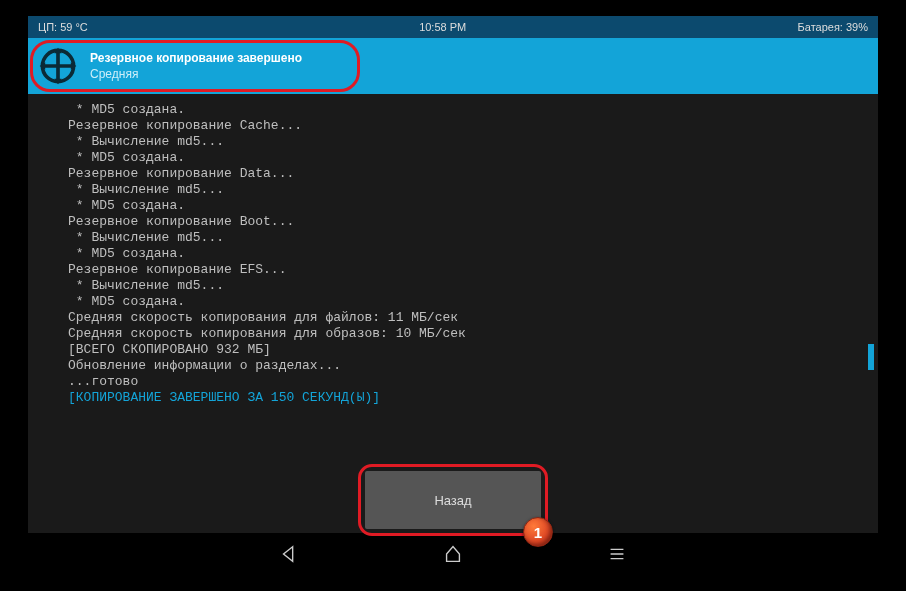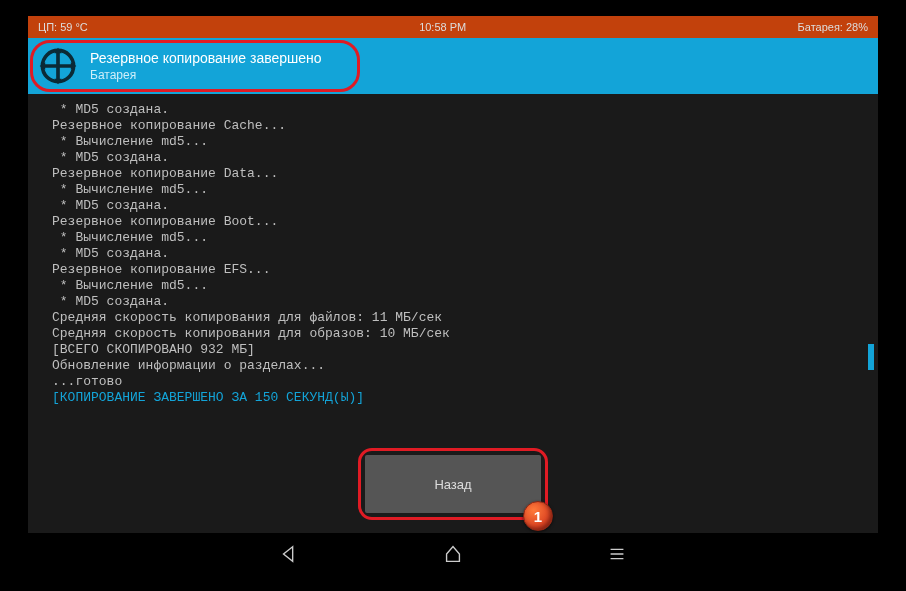--- a/index.html
+++ b/index.html
@@ -16,21 +16,21 @@
       left: 28px;
       top: 16px;
       right: 28px;
       bottom: 16px;
       background: #1a1a1a;
       display: flex;
       flex-direction: column;
     }
     .statusbar {
       height: 22px;
-      background: #c2410c;
+      background: #0c4a6e;
       display: flex;
       align-items: center;
       color: #ddd;
       font-size: 11px;
       padding: 0 10px;
     }
     .status-left { flex: 0 0 auto; }
     .status-center { flex: 1; text-align: center; }
     .status-right { flex: 0 0 auto; }
     .header {
@@ -44,37 +44,38 @@
     .logo {
       width: 44px;
       height: 44px;
       margin-right: 10px;
       display: flex;
       align-items: center;
       justify-content: center;
     }
     .logo svg { width: 44px; height: 44px; }
     .header-text { display: flex; flex-direction: column; }
-    .header-title { color: #fff; font-size: 14px; font-weight: 400; }
+    .header-title { color: #fff; font-size: 12px; font-weight: 700; }
     .header-sub { color: #cdeef9; font-size: 12px; margin-top: 2px; }
     .header-highlight {
       position: absolute;
       left: 2px;
       top: 2px;
       width: 330px;
       height: 52px;
       border: 3px solid #e01b24;
       border-radius: 20px;
       pointer-events: none;
     }
     .log-area {
       flex: 1;
       position: relative;
       background: #1a1a1a;
       overflow: hidden;
+      padding-left: 16px;
     }
     .log {
       font-family: "Courier New", monospace;
       font-size: 13px;
       line-height: 16px;
       color: #bfbfbf;
       white-space: pre;
       padding: 8px 0 0 24px;
     }
     .log .lineblue { color: #13a4d8; }
@@ -83,21 +84,21 @@
       right: 4px;
       top: 250px;
       width: 6px;
       height: 26px;
       background: #13a4d8;
     }
     .buttons {
       display: flex;
       justify-content: center;
       gap: 30px;
-      padding: 10px 0 20px;
+      padding: 10px 0 4px;
       background: #1a1a1a;
       position: relative;
     }
     .btn-wrap {
       position: relative;
     }
     .btn {
       width: 176px;
       height: 58px;
       background: #555;
@@ -156,37 +157,37 @@
     .nav-btn svg { width: 22px; height: 22px; stroke: #ccc; fill: none; stroke-width: 1.5; }
   </style>
 </head>
 <body>
 
 <div class="inner">
 
   <div class="statusbar">
     <div class="status-left">ЦП: 59 °C</div>
     <div class="status-center">10:58 PM</div>
-    <div class="status-right">Батарея: 28%</div>
+    <div class="status-right">Батарея: 39%</div>
   </div>
 
   <div class="header">
     <div class="logo">
       <svg viewBox="0 0 48 48">
         <circle cx="24" cy="24" r="17" fill="none" stroke="#0b2a36" stroke-width="4"></circle>
         <path d="M24 7 L24 41 M7 24 L41 24" stroke="#0b2a36" stroke-width="4"></path>
         <path d="M24 4 L28 10 L20 10 Z" fill="#0b2a36"></path>
         <path d="M24 44 L28 38 L20 38 Z" fill="#0b2a36"></path>
         <path d="M4 24 L10 20 L10 28 Z" fill="#0b2a36"></path>
         <path d="M44 24 L38 20 L38 28 Z" fill="#0b2a36"></path>
       </svg>
     </div>
     <div class="header-text">
       <div class="header-title">Резервное копирование завершено</div>
-      <div class="header-sub">Батарея</div>
+      <div class="header-sub">Средняя</div>
     </div>
     <div class="header-highlight"></div>
   </div>
 
   <div class="log-area">
     <div class="log"><span> * MD5 создана.</span>
 <span>Резервное копирование Cache...</span>
 <span> * Вычисление md5...</span>
 <span> * MD5 создана.</span>
 <span>Резервное копирование Data...</span>

